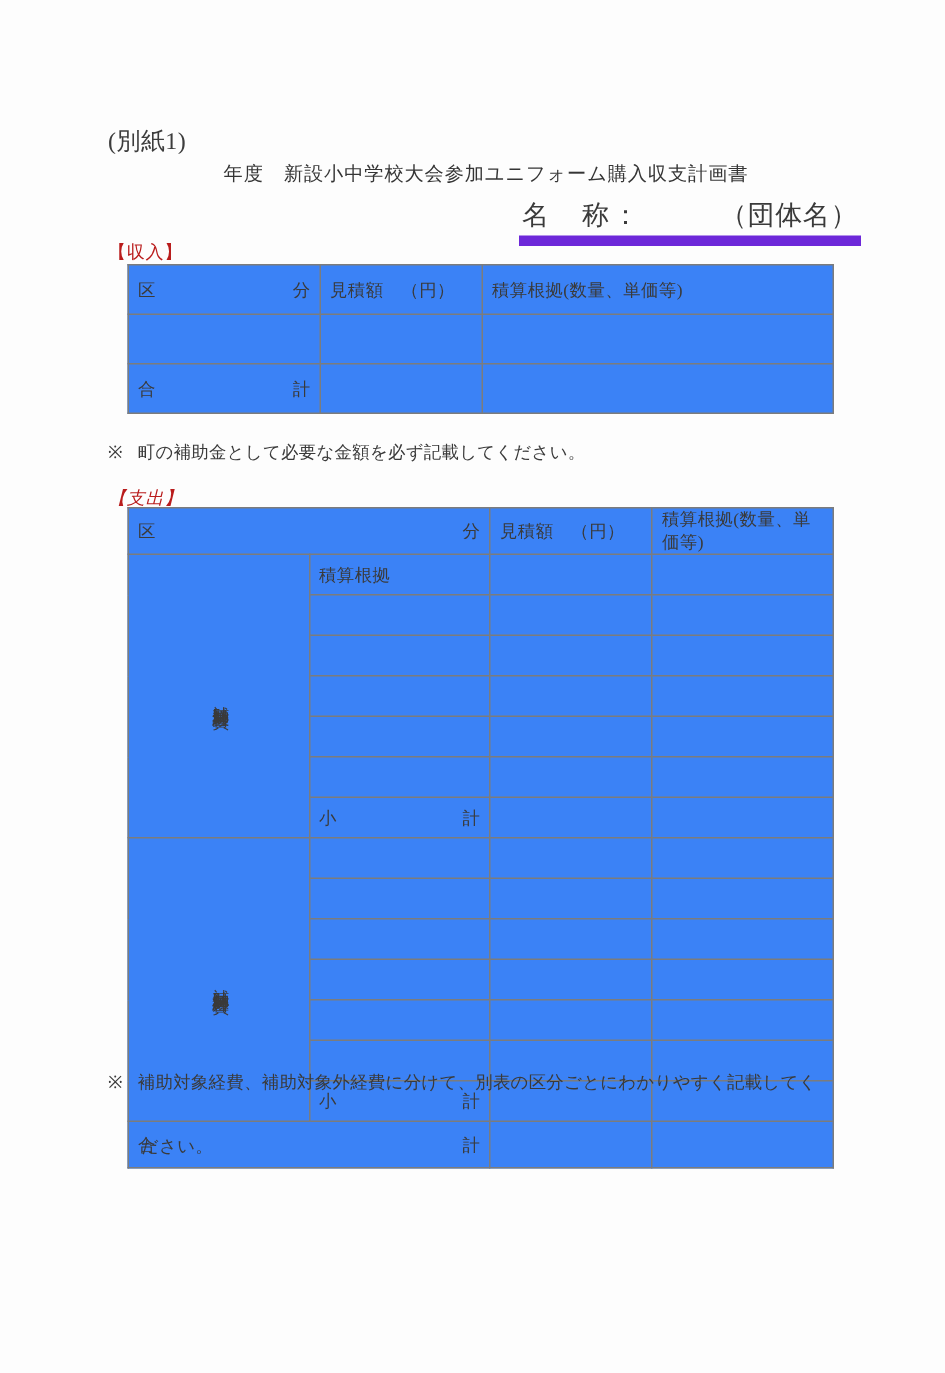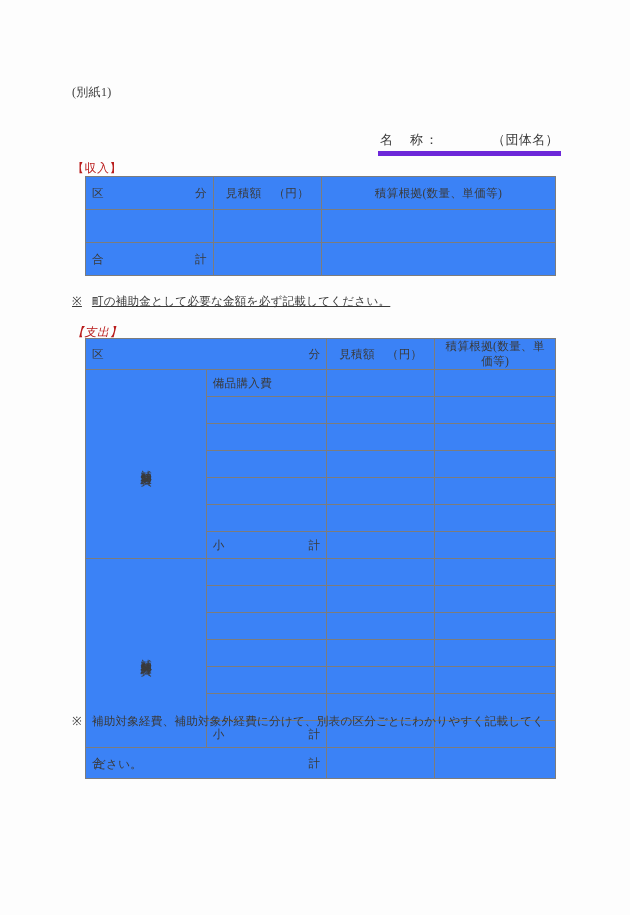--- a/index.html
+++ b/index.html
@@ -20,43 +20,43 @@
     position: absolute;
     inset: 0;
     background: #fdfdfd;
   }
 
   
   .attach-label {
     position: absolute;
     left: 72px;
     top: 84px;
-    font-size: 12px;
+    font-size: 16px;
     letter-spacing: 0.3px;
     color: #3d3d3d;
     text-align: center;
   }
   .doc-title {
     position: absolute;
     left: 0;
     right: 0;
     top: 108px;
     text-align: center;
     font-size: 12.8px;
     letter-spacing: 0.6px;
     color: #353535;
     padding-left: 18px;
   }
   .name-line {
     position: absolute;
-    right: 69px;
+    right: 56px;
     top: 131px;
-    font-size: 13px;
-    color: #3a3a3a;
-    border-bottom: 5px solid #6d28d9;
+    font-size: 18px;
+    color: #3a3a3a;
+    border-bottom: 7px solid #6d28d9;
     padding: 0 2px 2px 2px;
     letter-spacing: 0.4px;
     white-space: nowrap;
   }
   .name-line .nm-label { letter-spacing: 2px; }
   .name-line .nm-gap { display: inline-block; width: 52px; }
 
   
   .sec-head {
     position: absolute;
@@ -71,42 +71,42 @@
   
   .note {
     position: absolute;
     left: 72px;
     width: 490px;
     font-size: 11.6px;
     line-height: 20px;
     color: #3a3a3a;
     letter-spacing: 0.2px;
   }
-  #income-note { top: 292px; text-decoration: underline; }
+  #income-note { top: 292px; }
   #expense-note { top: 712px; }
   .note .mark { margin-right: 10px; }
   .note .cont { display: block; padding-left: 22px; margin-top: 23px; }
 
   
   table.form {
     position: absolute;
     border-collapse: collapse;
     table-layout: fixed;
     background: #3b82f6;
   }
   table.form td, table.form th {
     border: 1px solid #7c7c7c;
     font-weight: normal;
     font-size: 11.6px;
     color: #3a3a3a;
     padding: 0 6px;
     vertical-align: middle;
     letter-spacing: 0.3px;
   }
-  .c-ctr { text-align: center; }
+  .c-ctr { }
   .c-spread {
     text-align: justify;
     text-align-last: justify;
     padding-left: 8px;
     padding-right: 8px;
   }
 
   #income-table { left: 85px; top: 176px; width: 471px; }
   #income-table td { height: 32px; }
   #income-table .col-div  { width: 115px; }
@@ -133,20 +133,21 @@
     color: #3a3a3a;
   }
 </style>
 </head>
 <body>
 
 <div class="page">
 
   <div class="attach-label">(別紙1)</div>
 
+  <div class="doc-title">年度　新設小中学校大会参加ユニフォーム購入収支計画書</div>
 
   <div class="name-line">
     <span class="nm-label">名　称：</span><span class="nm-gap"></span><span>（団体名）</span>
   </div>
 
   <div class="sec-head" id="income-head">【収入】</div>
 
   <table class="form" id="income-table">
     <tbody>
       <tr>
@@ -178,21 +179,21 @@
       <tr>
         <td class="hdr c-spread" colspan="2">区　分</td>
         <td class="hdr col-amt c-ctr">見積額　（円）</td>
         <td class="hdr c-ctr">積算根拠(数量、単価等)</td>
       </tr>
 
       <tr>
         <td class="col-vlab" rowspan="7">
           <span class="vlabel">補助対象経費</span>
         </td>
-        <td class="col-item">備品購入費</td>
+        <td class="col-item">積算根拠</td>
         <td class="col-amt"></td>
         <td></td>
       </tr>
       <tr>
         <td class="col-item"></td>
         <td class="col-amt"></td>
         <td></td>
       </tr>
       <tr>
         <td class="col-item"></td>

